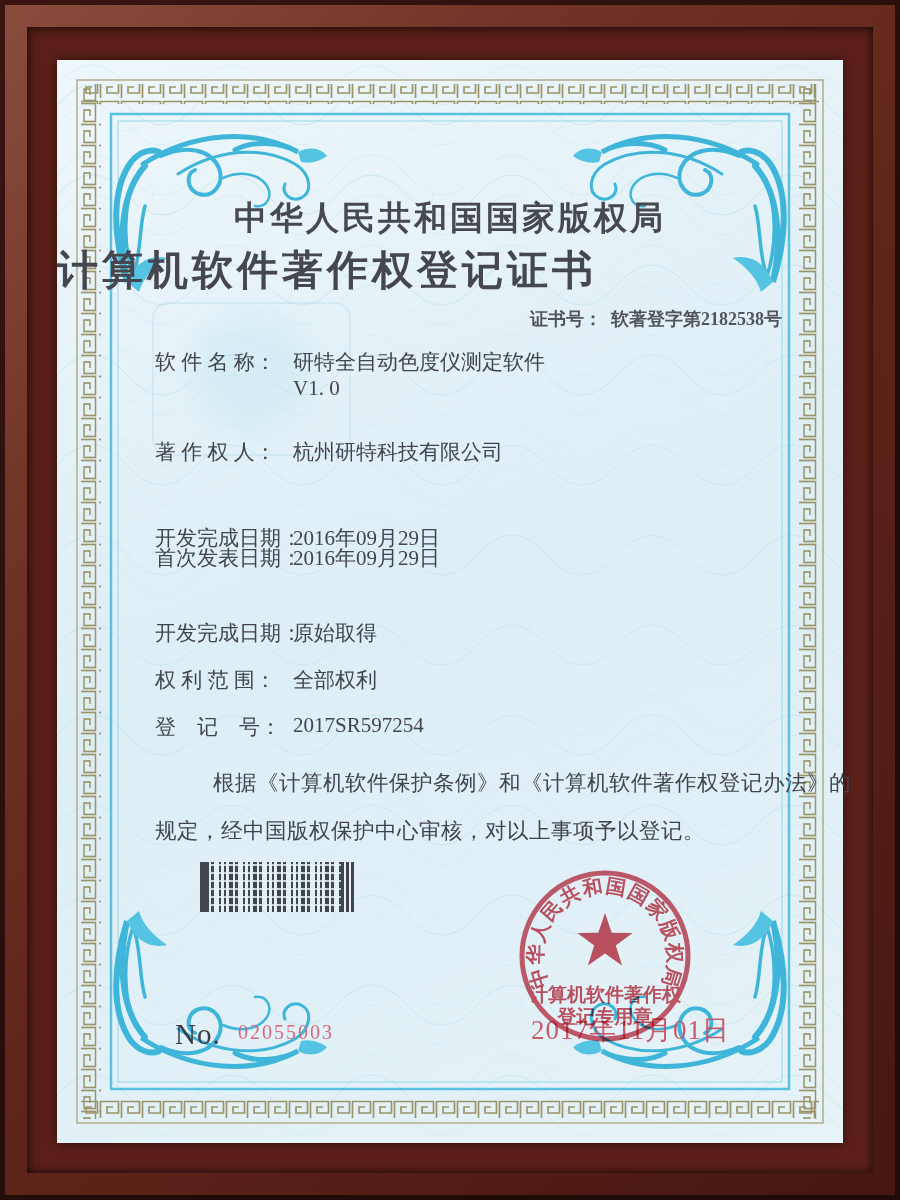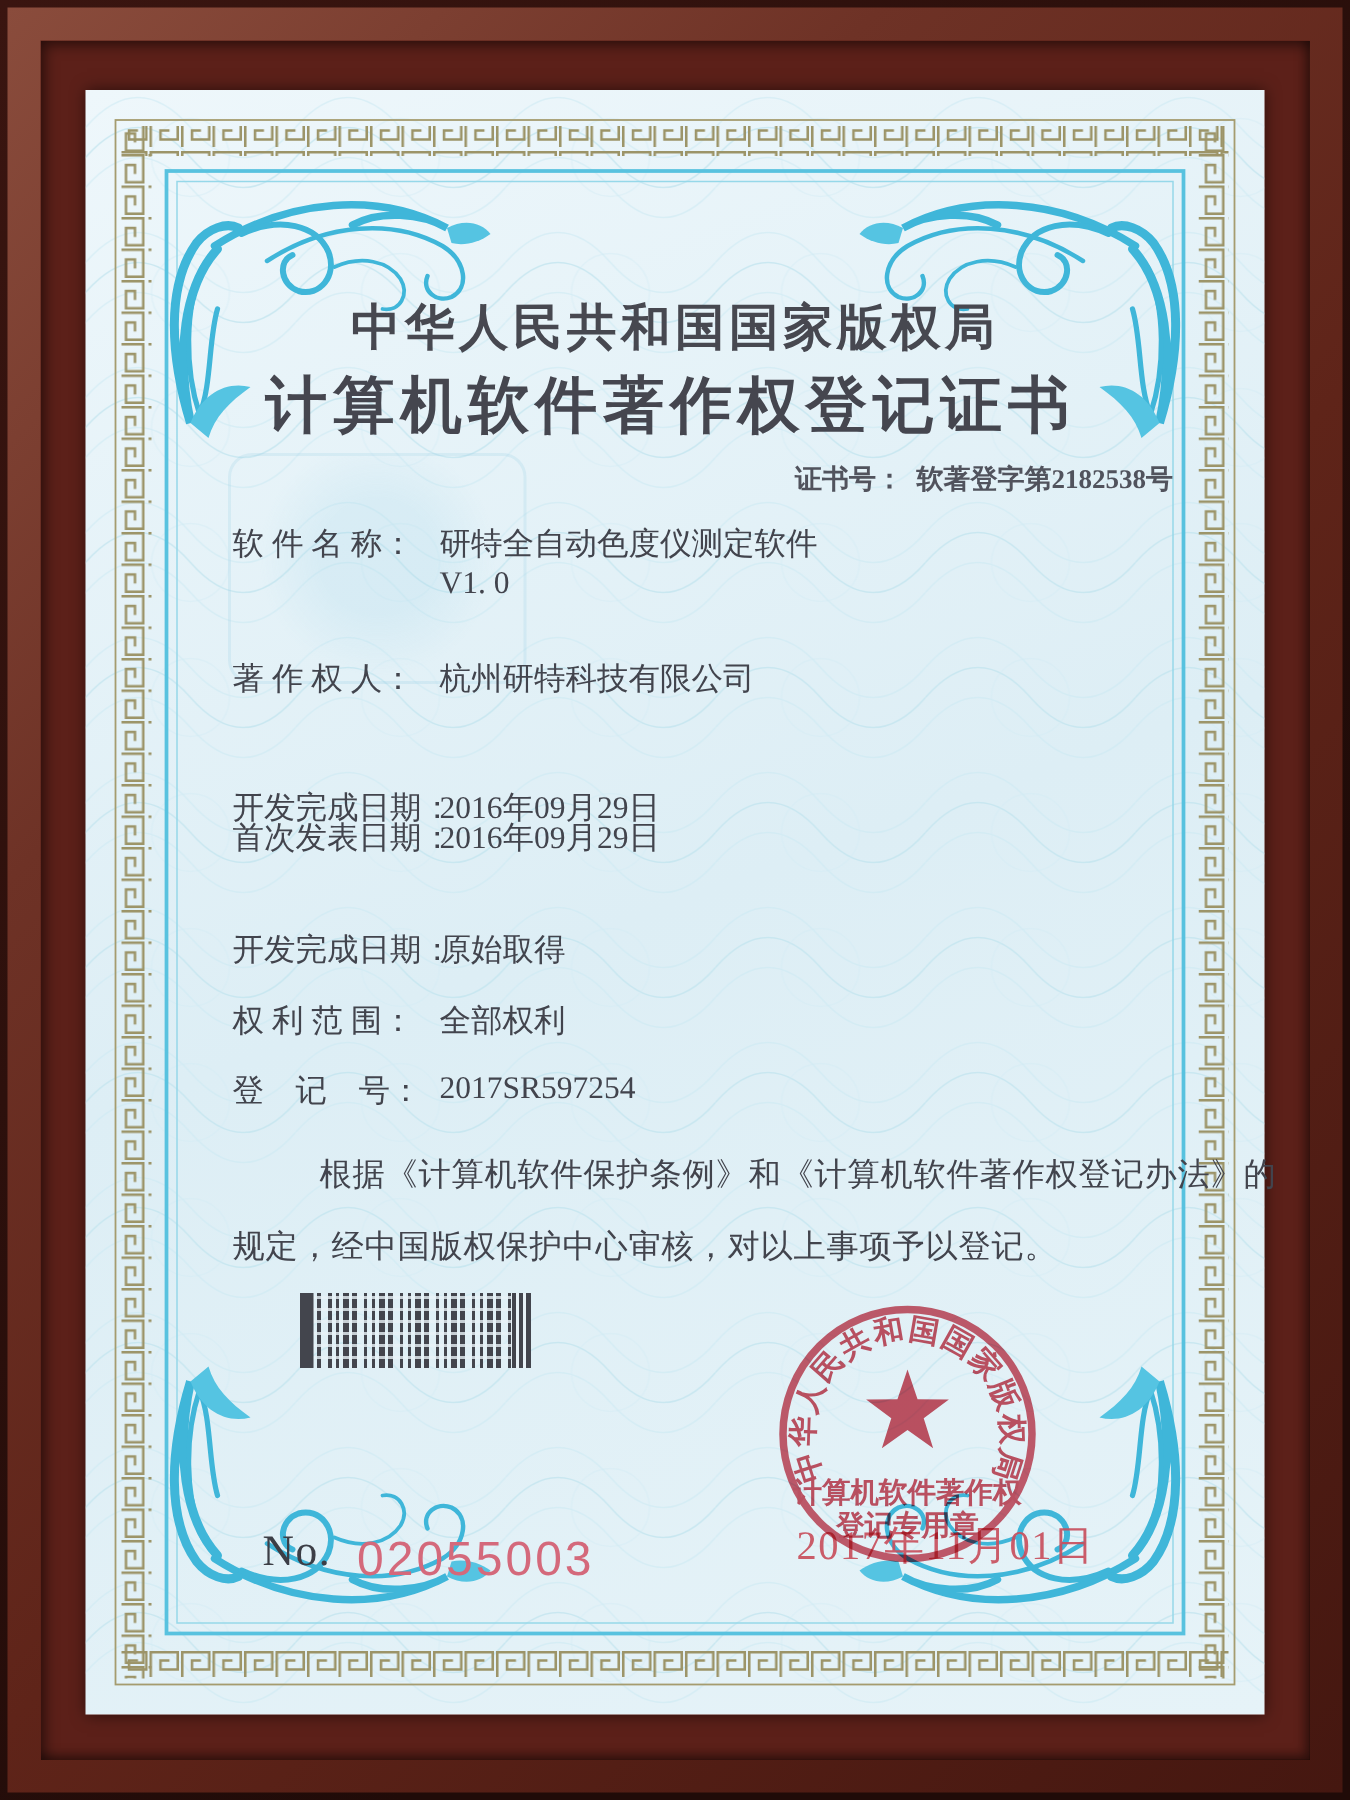--- a/index.html
+++ b/index.html
@@ -19,21 +19,21 @@
     background:linear-gradient(160deg,#eef7fb 0%,#ddeef5 50%,#e6f3f8 100%);
     box-shadow:0 0 10px rgba(0,0,0,.55);}
   .orn-svg{position:absolute;left:0;top:0;width:786px;height:1083px;}
   .watermark{position:absolute;left:95px;top:242px;width:195px;height:150px;
     border:2px solid rgba(150,205,228,.4);border-radius:16px;opacity:.55;
     background:radial-gradient(circle at 50% 45%, rgba(160,212,232,.35) 0 30%, rgba(160,212,232,0) 62%);}
   
   .t{position:absolute;color:#42444d;white-space:nowrap;}
   .issuer{top:136px;left:0;width:786px;text-align:center;font-size:33px;font-weight:bold;
     letter-spacing:3px;color:#474850;}
-  .ctitle{top:183px;left:0;width:660px;text-align:right;font-size:41px;font-weight:bold;
+  .ctitle{top:183px;left:0;width:660px;text-align:left;font-size:41px;font-weight:bold;
     letter-spacing:4px;color:#45464f;}
   .certno{top:247px;left:473px;font-size:18px;color:#51535d;font-weight:bold;}
   .certno .vl{margin-left:9px;}
   .row{left:98px;font-size:21px;width:660px;}
   .row .vl{position:absolute;left:138px;top:0;}
   .v2{left:236px;font-size:21px;}
   .stmt{left:98px;width:640px;font-size:21.5px;letter-spacing:.5px;}
   
   .barcode{position:absolute;left:143px;top:802px;width:154px;height:50px;
     background-image:
@@ -42,22 +42,22 @@
         transparent 9px 11px,#43454d 11px 14px,transparent 14px 19px,#43454d 19px 21px,transparent 21px 24px);}
   .barcode::before{content:"";position:absolute;left:0;top:0;width:9px;height:100%;background:#43454d;}
   .barcode::after{content:"";position:absolute;right:0;top:0;width:13px;height:100%;
     background:repeating-linear-gradient(90deg,#43454d 0 3px,#e8f2f7 3px 5px);}
   
   .seal-date{top:952px;left:474px;font-size:27px;letter-spacing:1px;color:#c8505e;opacity:.92;}
   .seal{position:absolute;left:453px;top:801px;width:190px;height:190px;
     opacity:.9;mix-blend-mode:multiply;}
   
   .serial-prefix{top:958px;left:118px;font-size:29px;color:#3c3e46;letter-spacing:1px;}
-  .serial-num{top:961px;left:181px;font-size:32px;color:#d4697b;letter-spacing:2px;
-    font-family:Liberation Sans, sans-serif;}
+  .serial-num{top:961px;left:181px;font-size:20px;color:#d4697b;letter-spacing:2px;
+    font-family:Liberation Serif, serif;}
 </style>
 </head>
 <body>
 
 <div class="frame-outer"></div>
 <div class="frame-bevel"></div>
 <div class="frame-flat"></div>
 
 <div class="paper">
 

